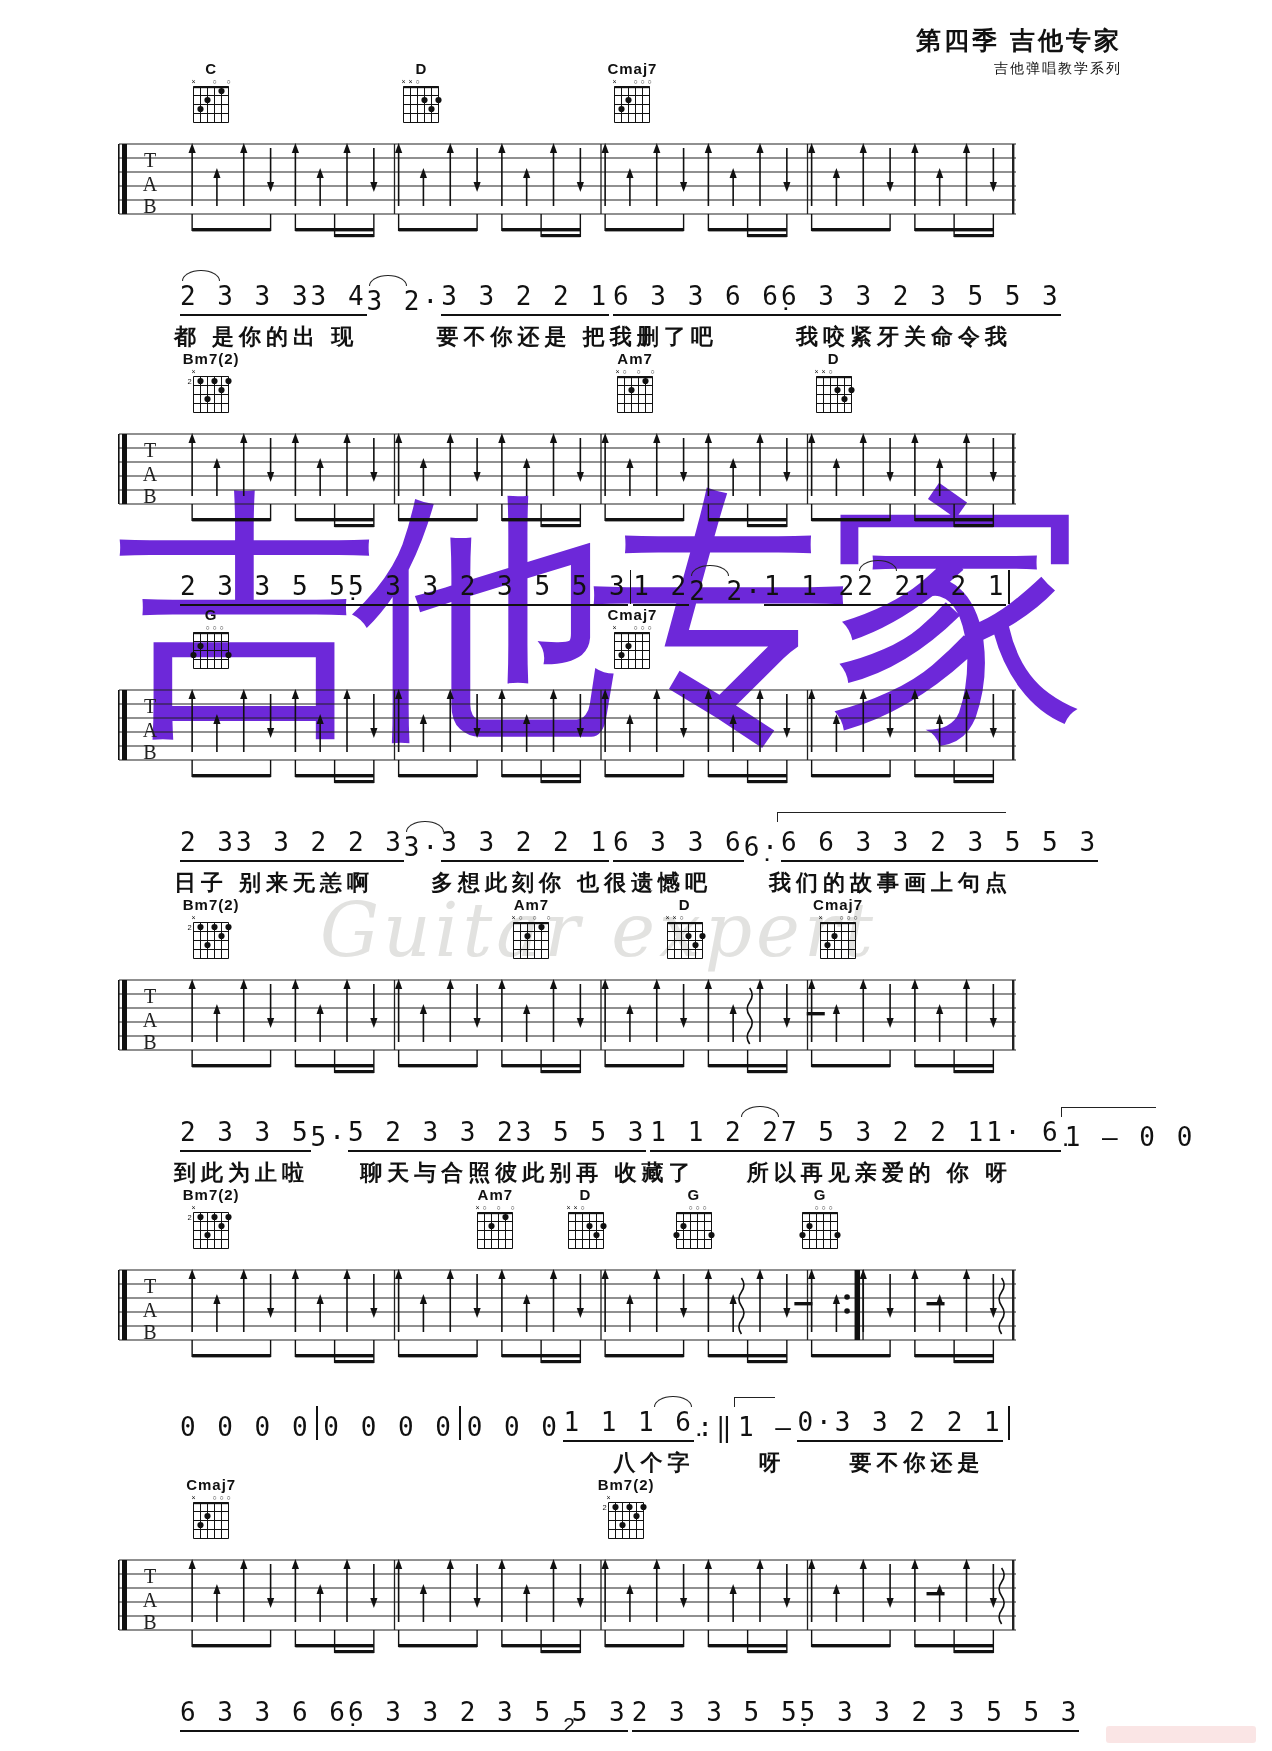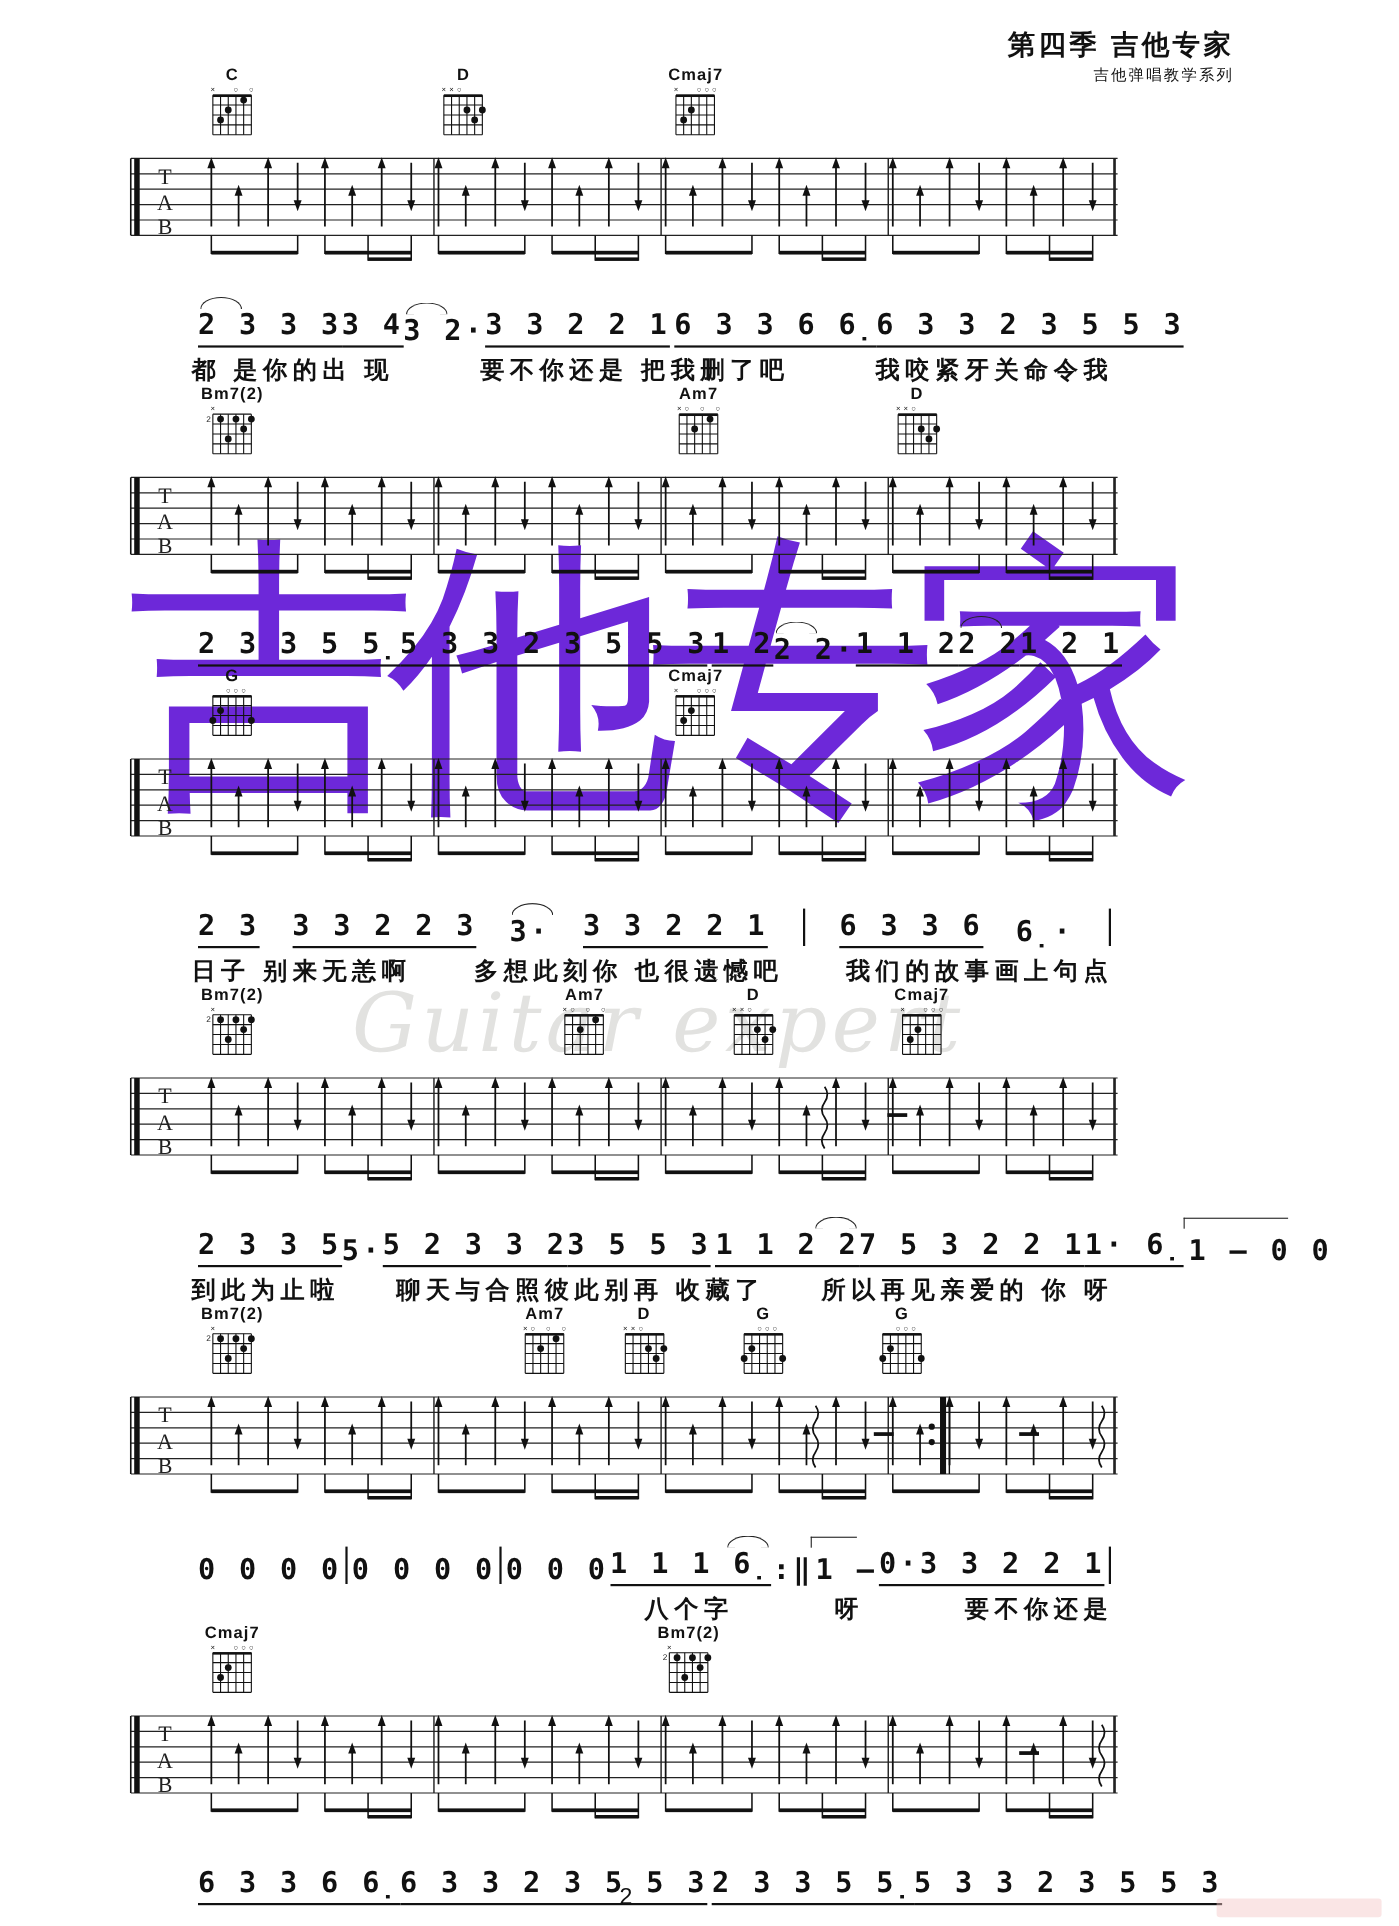--- a/index.html
+++ b/index.html
@@ -18,33 +18,33 @@
          background:#f3c6c6;opacity:.45;border-radius:3px;z-index:2;}
   
   #systems{position:relative;z-index:1;padding-top:62px;}
   .system{position:relative;margin-left:118px;width:902px;margin-bottom:2px;}
   .chordrow{position:relative;height:72px;}
   .chord{position:absolute;top:0;width:60px;text-align:center;}
   .chord-name{font-size:15px;font-weight:bold;letter-spacing:1px;line-height:14px;}
   .staff{display:block;}
   .melody{display:flex;justify-content:space-between;align-items:flex-end;
           padding:16px 8px 0 62px;min-height:48px;}
-  .mseg{font-family:"DejaVu Sans Mono",monospace;font-size:26px;font-weight:700;
+  .mseg{font-family:"DejaVu Sans Mono",monospace;font-size:26px;font-weight:400;
         letter-spacing:3px;white-space:pre;position:relative;line-height:30px;}
   .mseg.u{border-bottom:2.5px solid #111;padding-bottom:3px;}
   .mbar{width:2px;height:34px;background:#111;margin:0 2px 2px 2px;}
   .arc-l::before,.arc-r::before{content:"";position:absolute;top:-11px;width:36px;height:10px;
         border:1.6px solid #222;border-bottom:none;border-radius:100% 100% 0 0 / 200% 200% 0 0;}
   .arc-l::before{left:2px;}
   .arc-r::before{right:2px;}
   .bracket::after{content:"";position:absolute;top:-15px;left:-4px;width:72%;height:9px;
         border-top:1.8px solid #222;border-left:1.8px solid #222;}
   .lyrics{display:flex;justify-content:space-between;padding:8px 8px 0 56px;
         font-size:22px;font-weight:bold;letter-spacing:5px;line-height:26px;}
-  .sys-5 .lyrics{justify-content:space-between;gap:64px;padding-left:468px;}
+  .sys-5 .lyrics{justify-content:center;gap:64px;padding-left:468px;}
   
   .footer{position:absolute;bottom:14px;left:118px;width:902px;text-align:center;
         font-size:21px;z-index:2;}
 </style>
 </head>
 <body>
 
 <div class="page">
   <div class="header">
     <div class="header-title">第四季 吉他专家</div>
@@ -592,20 +592,21 @@
           <line x1="875.35" y1="80" x2="875.35" y2="103" stroke="#111" stroke-width="1.4"></line>
         </svg>
         <div class="melody">
           <span class="mseg u">2 3</span>
           <span class="mseg u">3 3 2 2 3</span>
           <span class="mseg arc-l">3·</span>
           <span class="mseg u">3 3 2 2 1</span>
           <span class="mbar"></span>
           <span class="mseg u">6 3 3 6</span>
           <span class="mseg">6̣·</span>
+          <span class="mseg u bracket">6 6 3 3 2 3 5 5 3</span>
           <span class="mbar"></span>
         </div>
         <div class="lyrics">
           <span class="lphrase">日子 别来无恙啊</span>
           <span class="lphrase">多想此刻你 也很遗憾吧</span>
           <span class="lphrase">我们的故事画上句点</span>
         </div>
       </div>
       <div class="system sys-4">
         <div class="chordrow">

